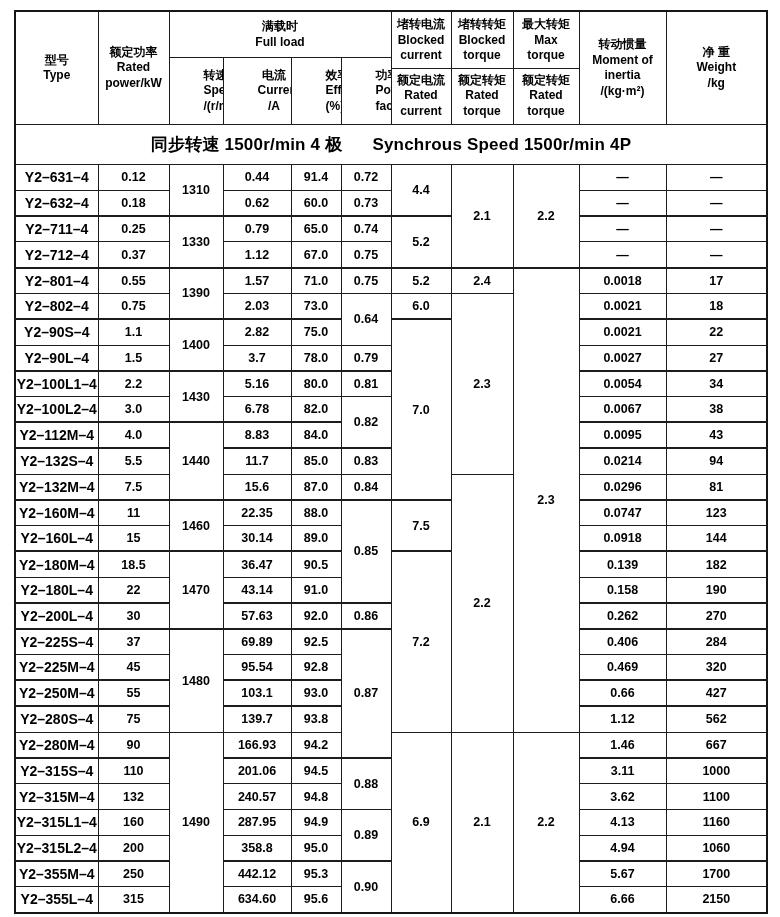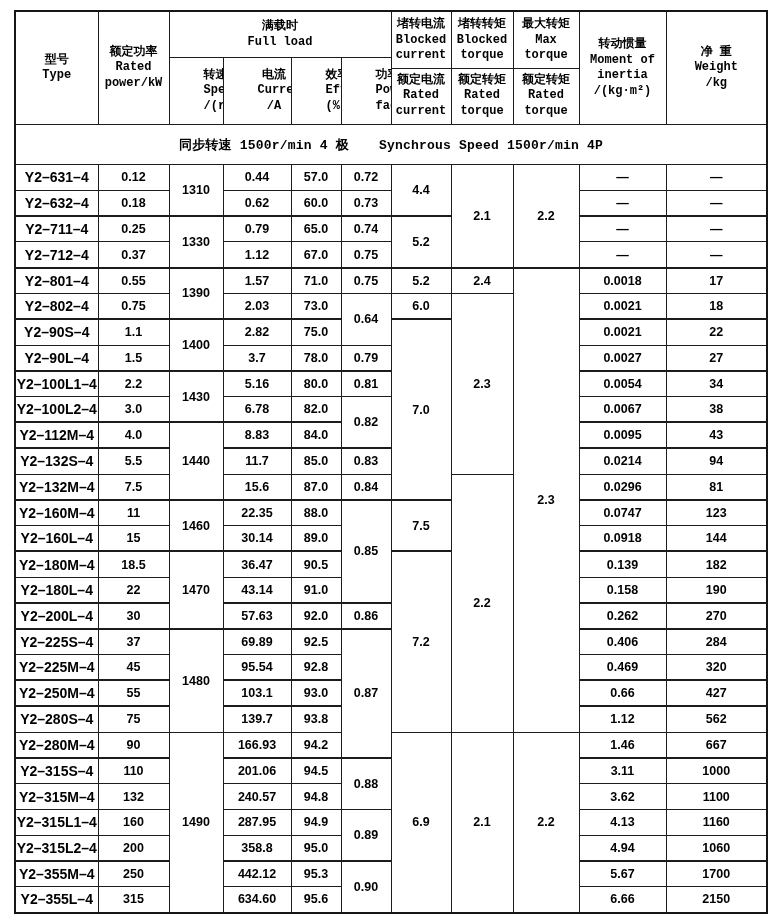--- a/index.html
+++ b/index.html
@@ -11,28 +11,28 @@
   }
   .table-wrap{position:absolute;left:14px;top:10px;width:752px;}
   table{
     border-collapse:collapse;table-layout:fixed;width:752px;
     border:2px solid #161616;
   }
   th,td{
     border:1px solid #1c1c1c;text-align:center;vertical-align:middle;
     padding:0;overflow:hidden;white-space:nowrap;
   }
-  thead th{font-size:12px;font-family:Liberation Mono, monospace;}
+  thead th{font-size:12px;}
   .hl{line-height:15.5px;font-size:12px;}
   tr.h1 th.fl{height:44px;}
   tr.h2 th{height:64px;padding-left:34px;}
   th.frac{padding:0;}
   .frac .num{border-bottom:1.5px solid #1c1c1c;padding:5px 1px 4px;}
   .frac .den{padding:4px 1px 5px;}
-  tr.section-row th{height:39px;font-size:13px;letter-spacing:.2px;margin-left:47px;}
+  tr.section-row th{height:39px;font-size:17px;letter-spacing:.2px;margin-left:47px;}
   .sec-gap{display:inline-block;width:30px;}
   tbody tr{height:25.8px;}
   tbody td{font-size:12.5px;}
   td.geb{border-bottom-width:2px;}
   tbody td[data-name="cell-type"]{font-size:14px;}
 </style>
 </head>
 <body data-name="catalog-page">
 
 <div class="table-wrap" data-name="motor-spec-table-container">
@@ -140,21 +140,21 @@
         <span data-name="section-header-cn">同步转速 1500r/min 4 极</span><span class="sec-gap" data-name="section-header-gap"></span><span data-name="section-header-en">Synchrous Speed 1500r/min 4P</span>
       </th>
     </tr>
   </thead>
   <tbody data-name="table-body">
         <tr data-name="table-row">
           <td data-name="cell-type">Y2–631–4</td>
           <td data-name="cell-rated-power">0.12</td>
           <td rowspan="2" data-name="cell-speed" class="geb">1310</td>
           <td data-name="cell-current">0.44</td>
-          <td data-name="cell-efficiency">57.0</td>
+          <td data-name="cell-efficiency">91.4</td>
           <td data-name="cell-power-factor">0.72</td>
           <td rowspan="2" data-name="cell-blocked-current-ratio" class="geb">4.4</td>
           <td rowspan="4" data-name="cell-blocked-torque-ratio" class="geb">2.1</td>
           <td rowspan="4" data-name="cell-max-torque-ratio" class="geb">2.2</td>
           <td data-name="cell-moment-of-inertia">—</td>
           <td data-name="cell-weight">—</td>
         </tr>
         <tr data-name="table-row">
           <td data-name="cell-type" class="geb">Y2–632–4</td>
           <td data-name="cell-rated-power" class="geb">0.18</td>

